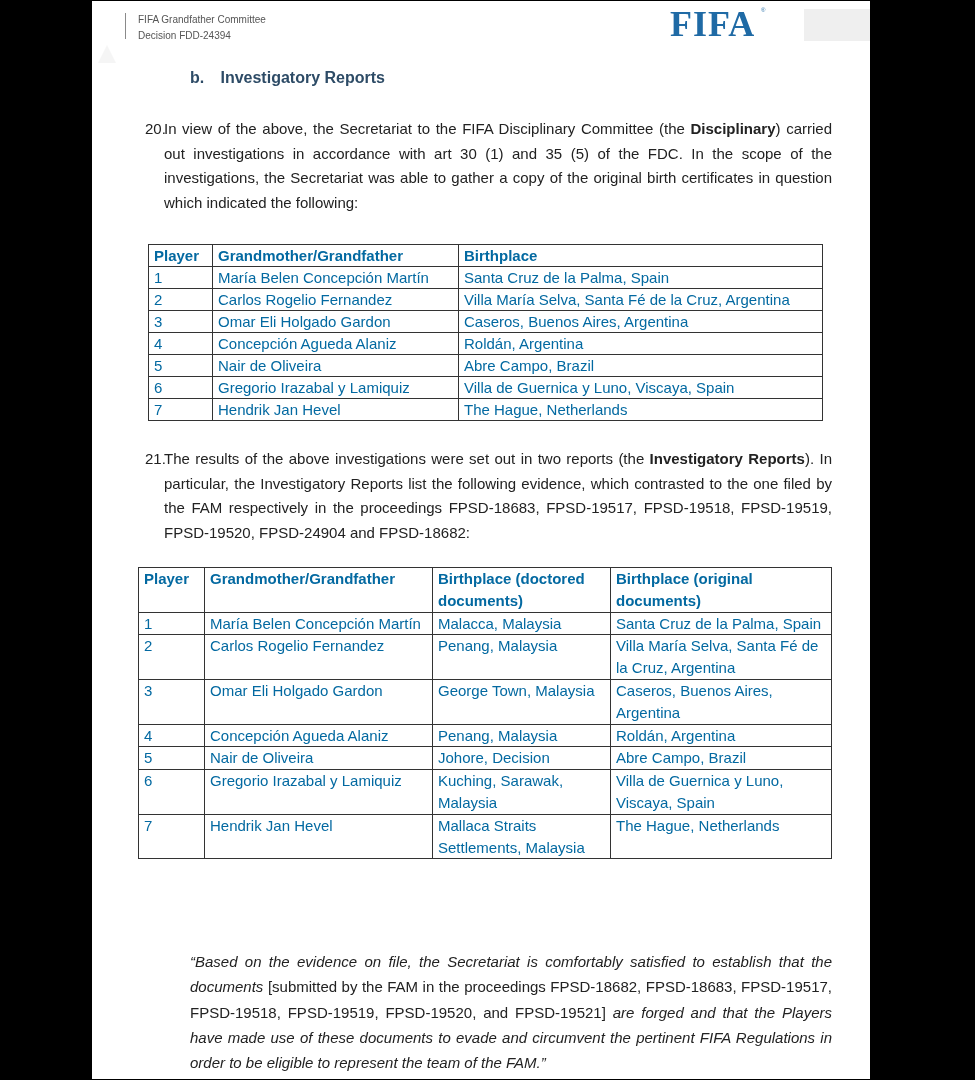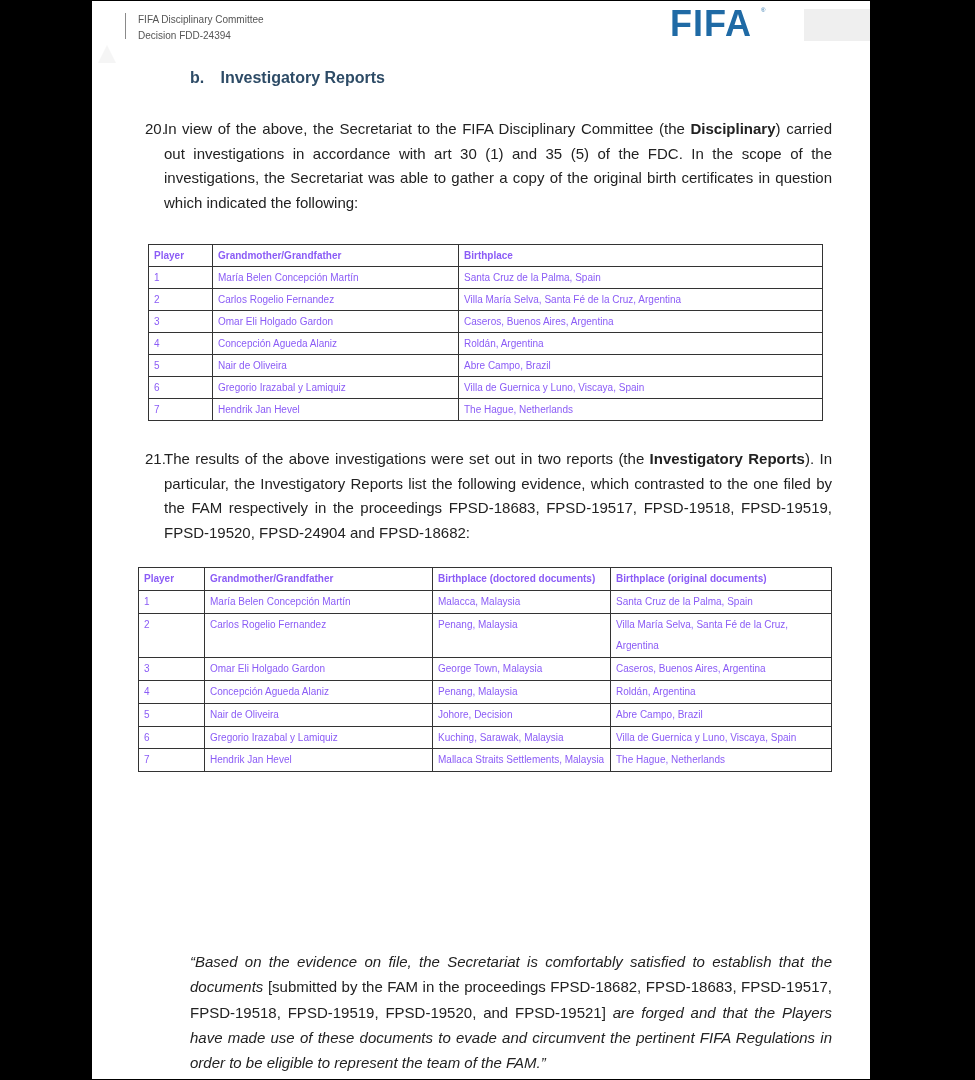--- a/index.html
+++ b/index.html
@@ -7,53 +7,53 @@
     width: 975px; height: 1080px; background: #000; position: relative; overflow: hidden;
     font-family: "Liberation Sans", "DejaVu Sans", sans-serif;
   }
   .page {
     position: absolute; left: 92px; top: 1px; width: 778px; height: 1078px;
     background: #fff; color: #1e1e1e;
   }
   .hdr-bar { position: absolute; left: 33px; top: 12px; width: 1px; height: 26px; background: #8a8a8a; }
   .hdr-text { position: absolute; left: 46px; top: 11px; font-size: 10px; line-height: 16px; color: #555; }
   .logo {
-    position: absolute; left: 578px; top: 2px; font-family: Liberation Sans, sans-serif;
+    position: absolute; left: 578px; top: 2px; font-family: Liberation Serif, serif;
     font-weight: bold; font-size: 36px; color: #1f6aa5; letter-spacing: 1px; transform: scaleY(1.02);
   }
   .logo-reg { position: absolute; left: 669px; top: 6px; font-size: 6px; color: #1f6aa5; }
   .gray-box { position: absolute; left: 712px; top: 8px; width: 66px; height: 32px; background: #efefef; }
   .watermark { position: absolute; left: 4px; top: 42px; width: 22px; height: 22px; opacity: 0.08; }
   .section-title {
     position: absolute; left: 98px; top: 68px; font-size: 16px; font-weight: bold; color: #2d4b66;
   }
   .section-title .lbl { display: inline-block; width: 26px; }
   .para { position: absolute; left: 44px; width: 696px; font-size: 15px; line-height: 24.7px; text-align: justify; color: #222; }
   .para .num { position: absolute; left: 9px; top: 0; }
   .para .body { margin-left: 28px; }
-  table { border-collapse: collapse; position: absolute; font-size: 10px; color: #8b5cf6; }
+  table { border-collapse: collapse; position: absolute; font-size: 15px; color: #0369a1; }
   td, th { border: 1.3px solid #333; padding: 0 5px; text-align: left; vertical-align: top; font-weight: normal; }
   th { font-weight: bold; }
   .t1 { left: 56px; top: 243px; width: 675px; line-height: 21px; }
   .t2 { left: 46px; top: 566px; width: 694px; line-height: 21.8px; }
   .quote { position: absolute; left: 98px; top: 948px; width: 642px; font-size: 15px; line-height: 25.3px; text-align: justify; color: #222; }
   .quote i { font-style: italic; }
 </style>
 </head>
 <body>
 
 <div class="page">
   <div class="watermark">
     <svg width="22" height="22" viewBox="0 0 22 22">
         <path d="M2 20 L11 2 L20 20 Z" fill="#888"></path>
       </svg>
   </div>
   <div class="hdr-bar"></div>
   <div class="hdr-text">
-    <div>FIFA Disciplinary Committee</div>
+    <div>FIFA Grandfather Committee</div>
     <div>Decision FDD-24394</div>
   </div>
   <div class="logo">FIFA</div>
   <div class="logo-reg">®</div>
   <div class="gray-box"></div>
 
   <div class="section-title">
     <span class="lbl">b.</span>
     <span>Investigatory Reports</span>
   </div>

